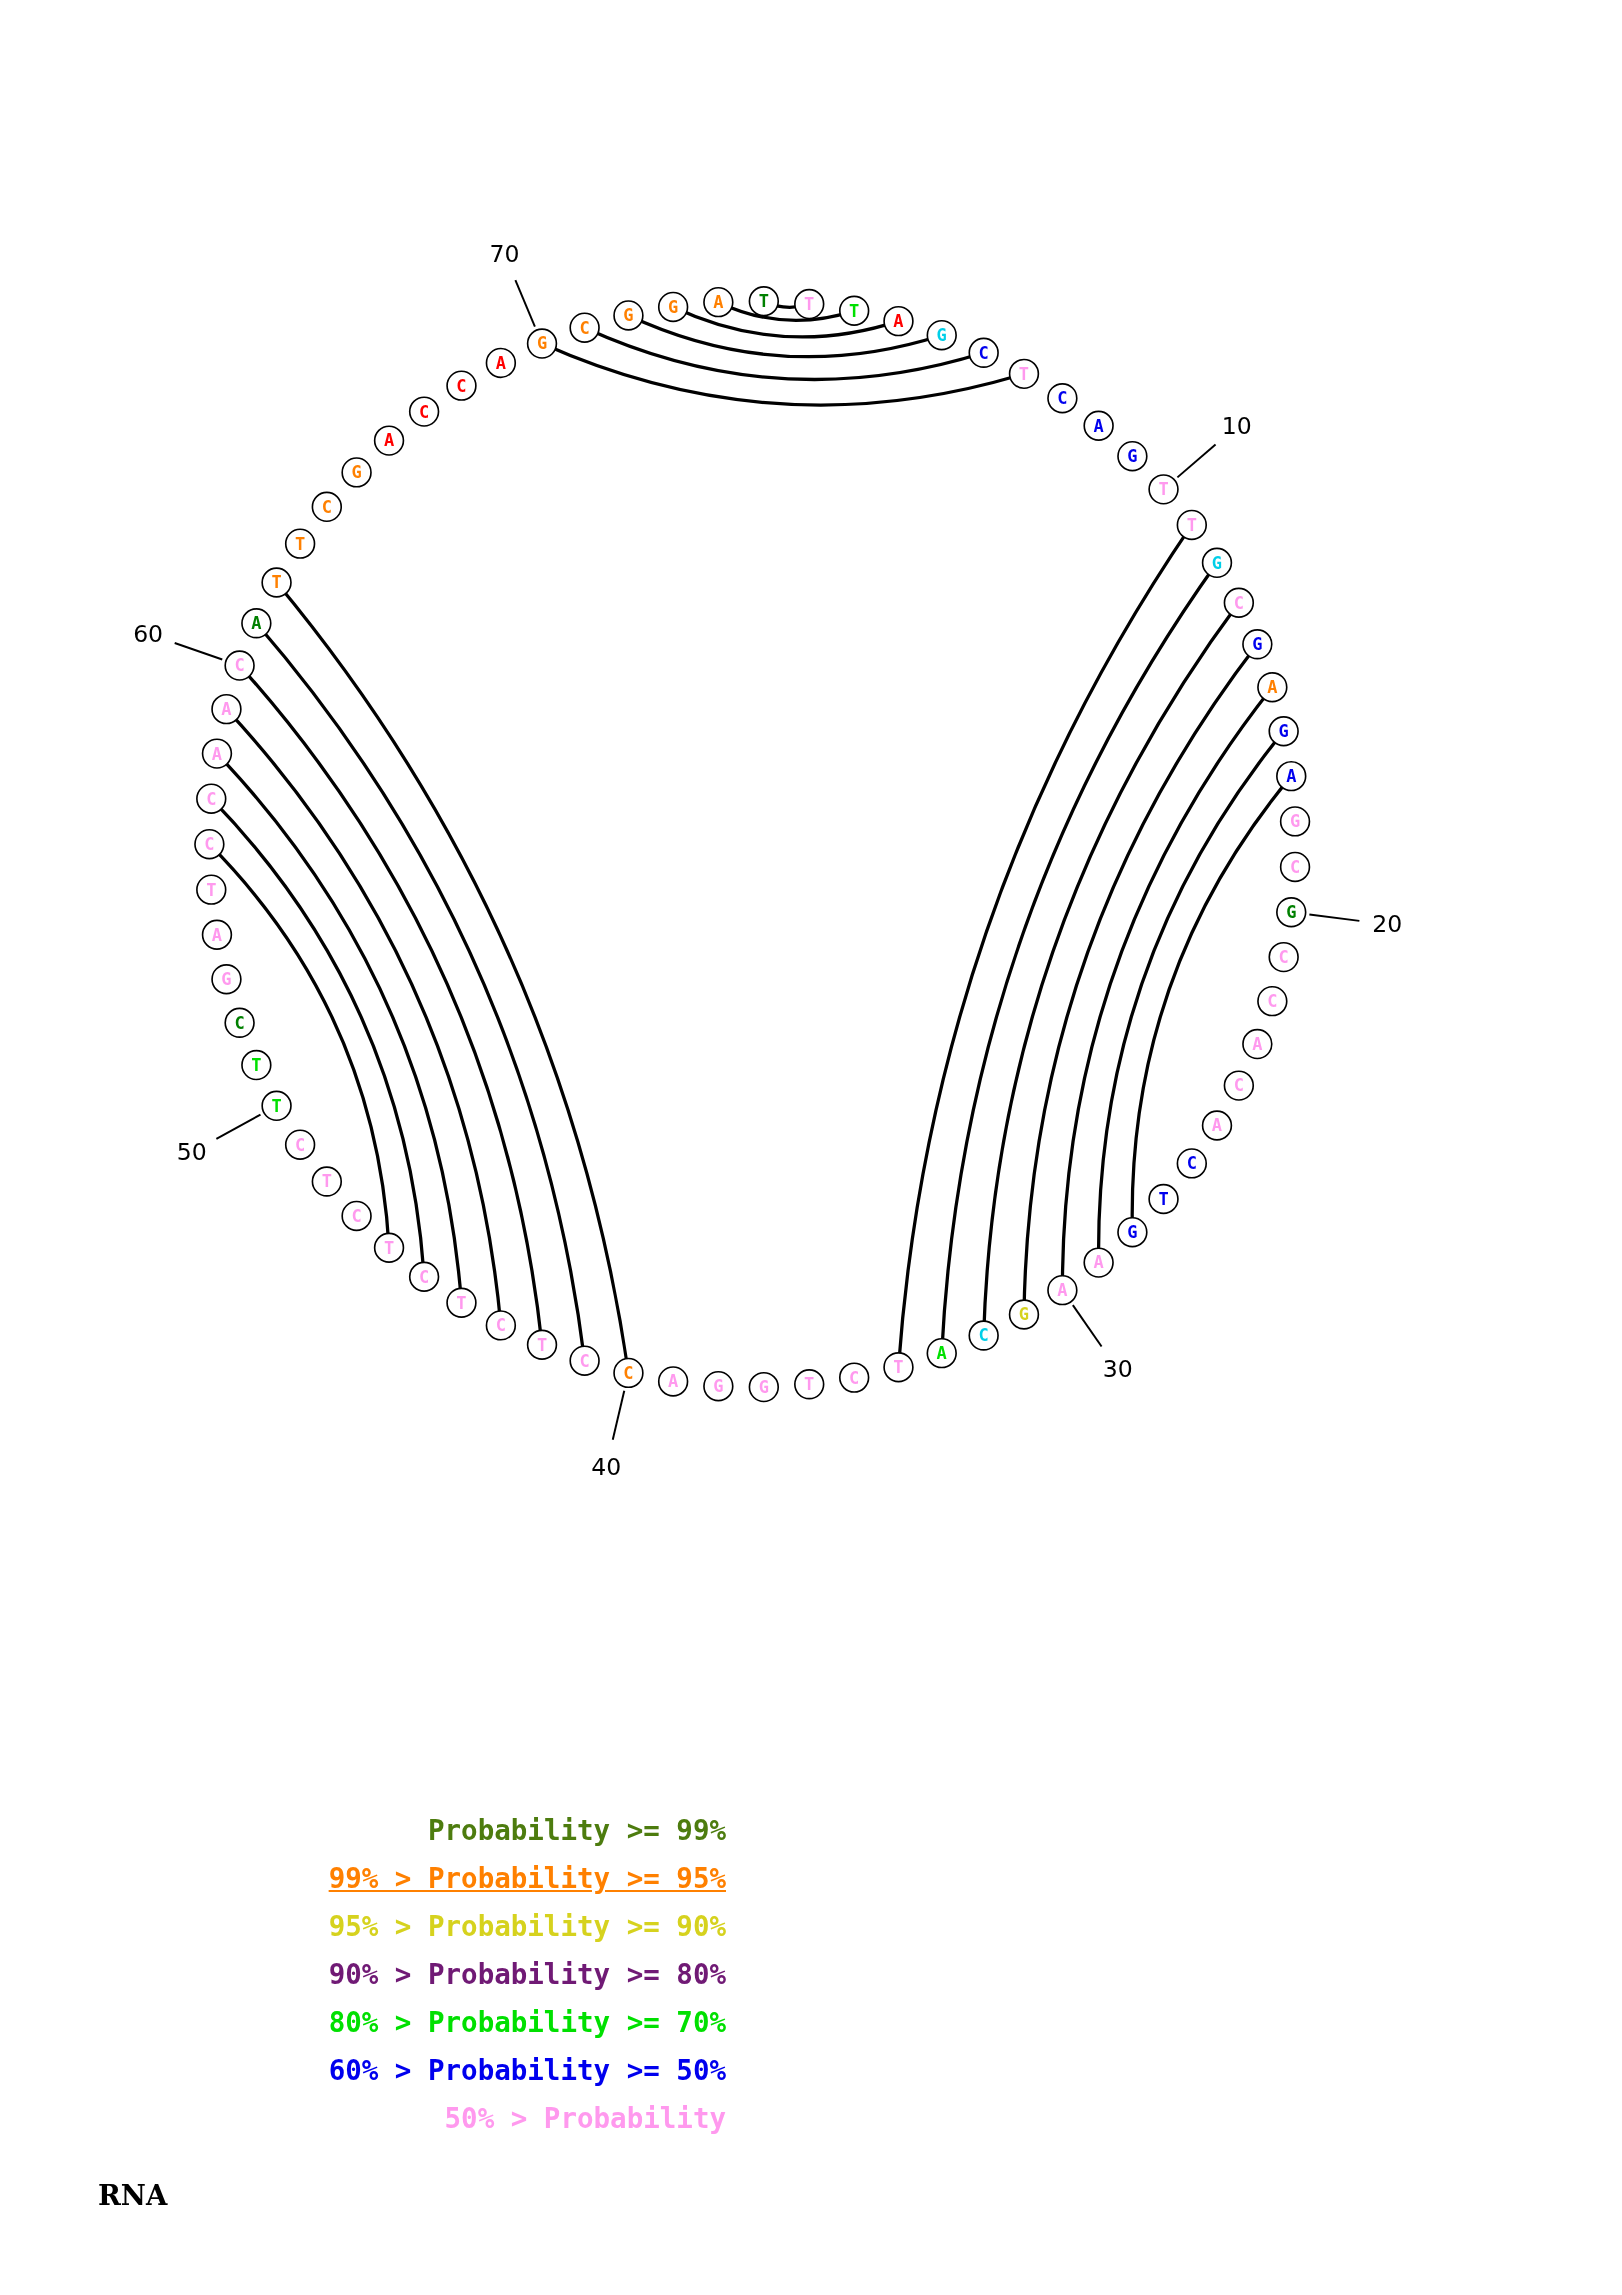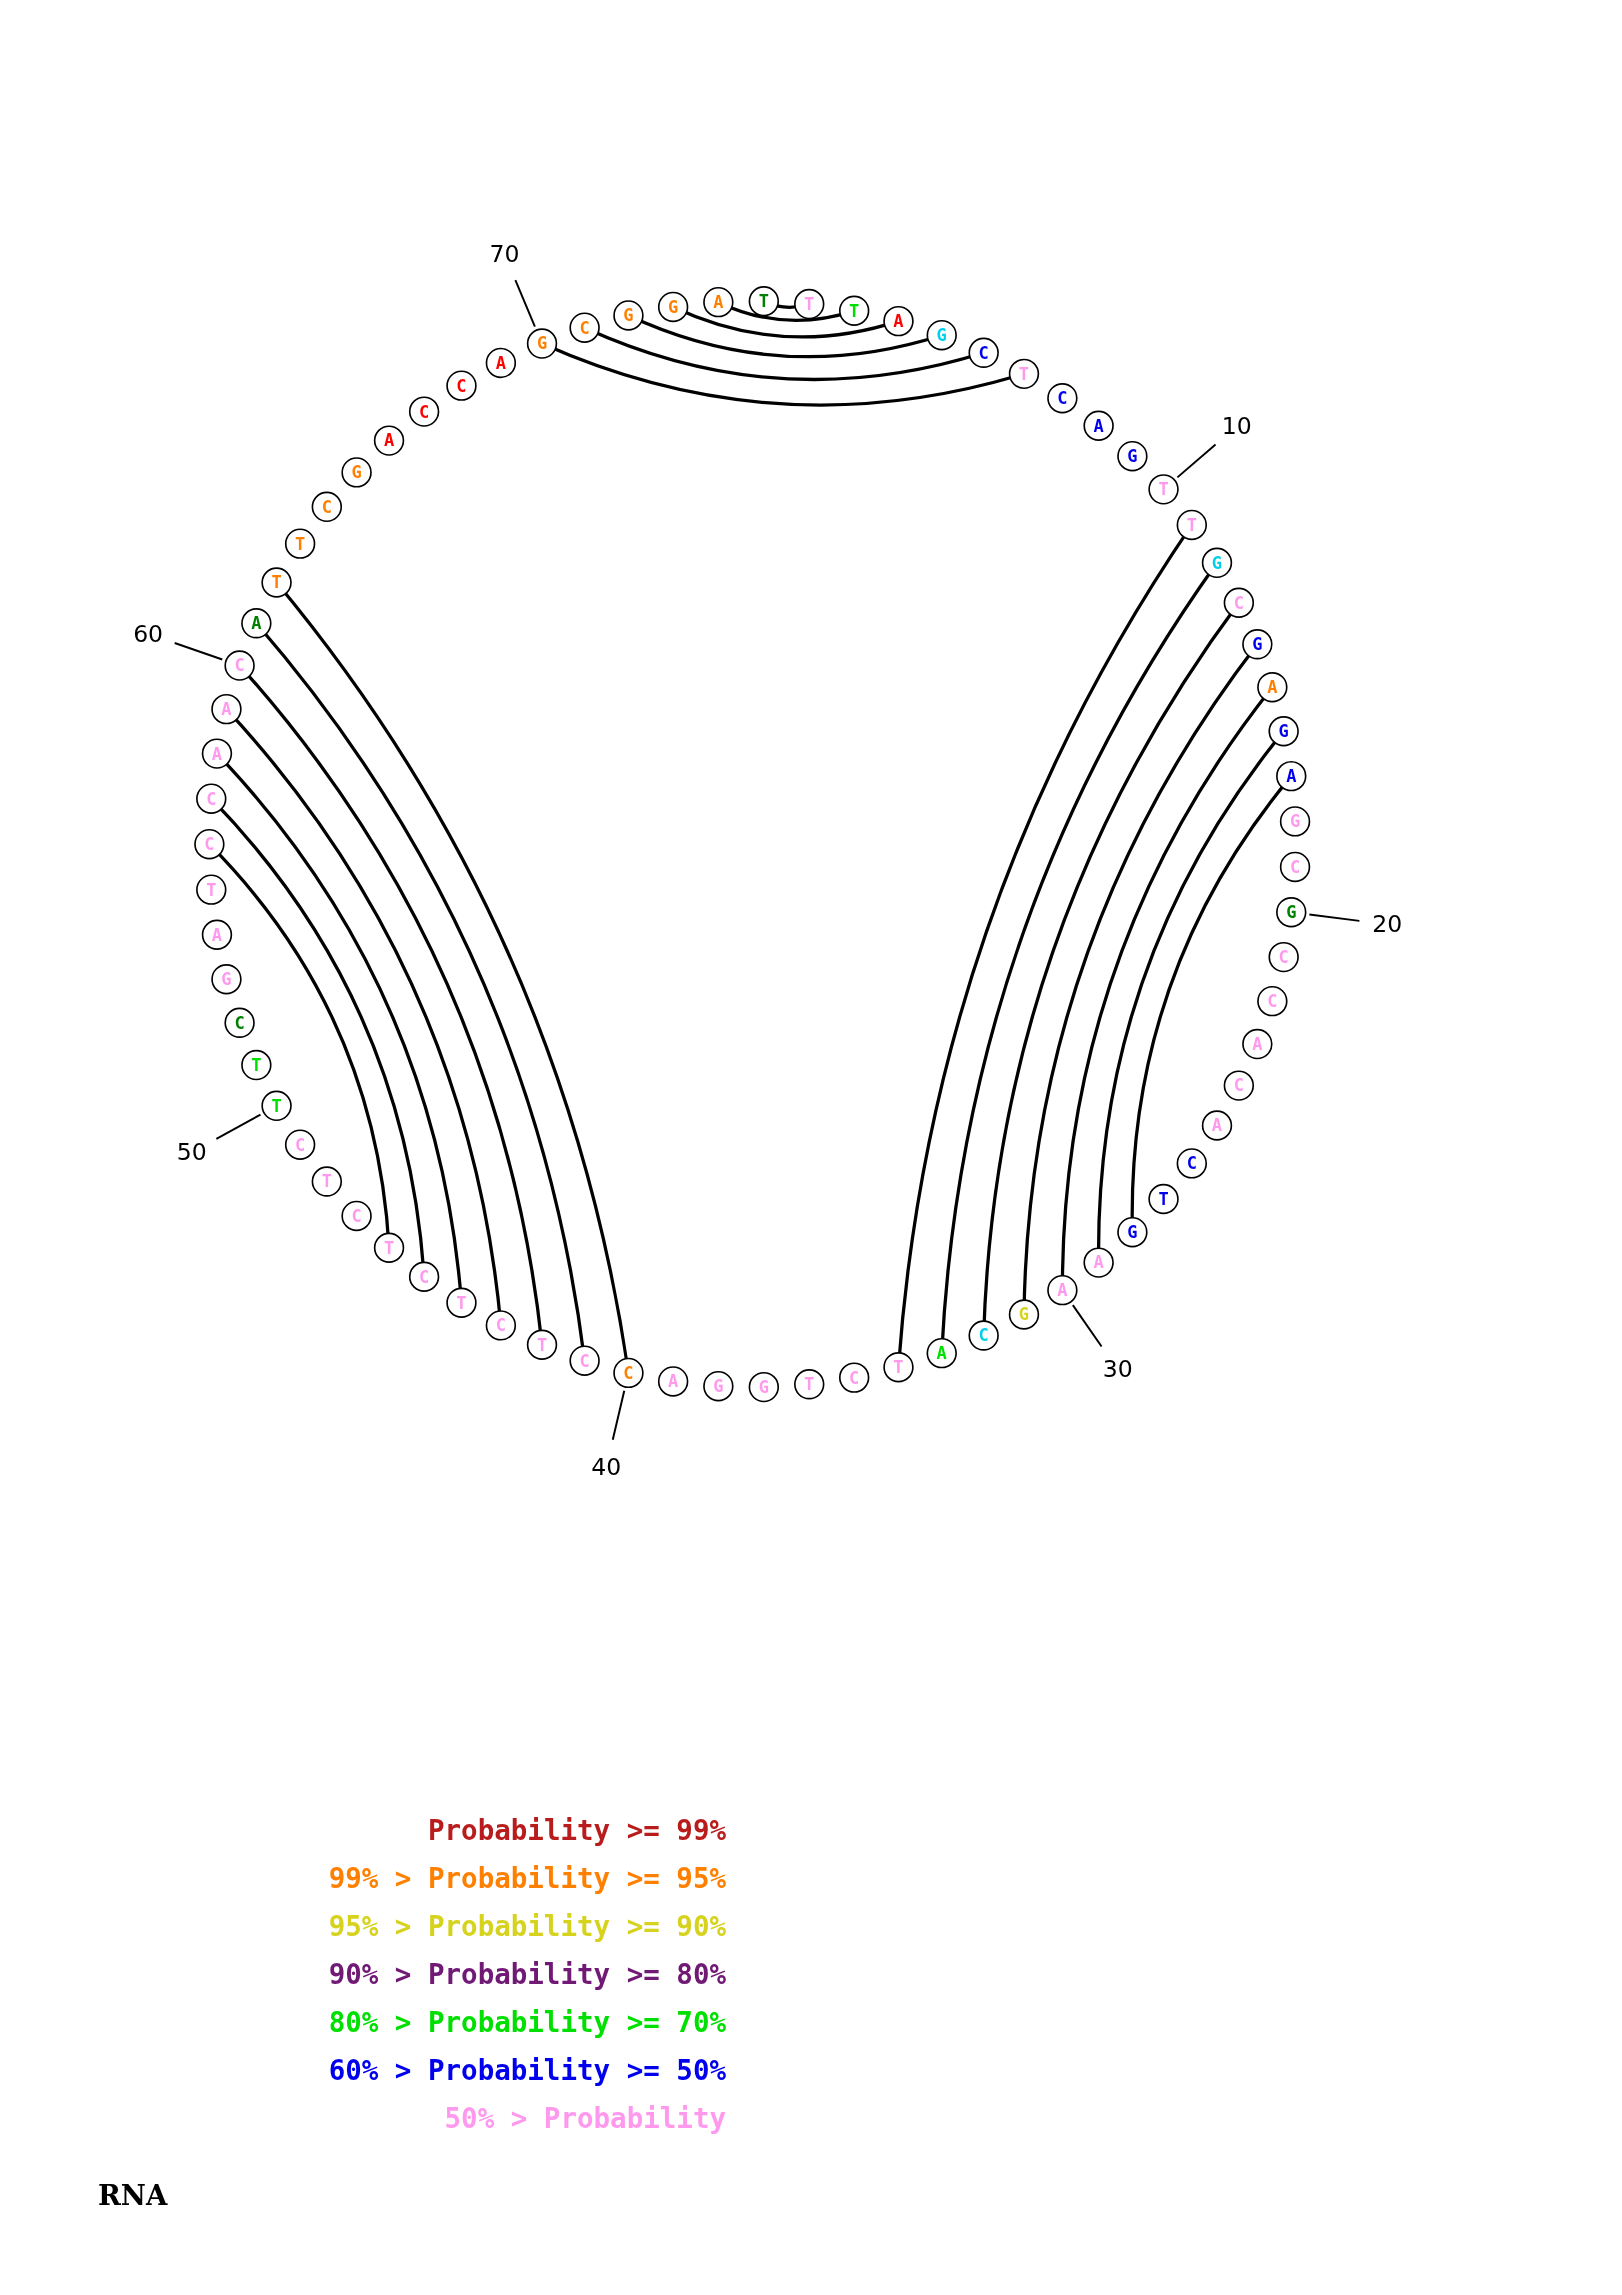--- a/index.html
+++ b/index.html
@@ -247,22 +247,22 @@
         <text x="1708.2" y="2105.1" text-anchor="middle" font-family="&quot;DejaVu Sans&quot;, &quot;Liberation Sans&quot;, sans-serif" font-size="36" fill="#000000">30</text>
         <text x="926.7" y="2254.2" text-anchor="middle" font-family="&quot;DejaVu Sans&quot;, &quot;Liberation Sans&quot;, sans-serif" font-size="36" fill="#000000">40</text>
         <text x="293.0" y="1773.2" text-anchor="middle" font-family="&quot;DejaVu Sans&quot;, &quot;Liberation Sans&quot;, sans-serif" font-size="36" fill="#000000">50</text>
         <text x="226.4" y="980.4" text-anchor="middle" font-family="&quot;DejaVu Sans&quot;, &quot;Liberation Sans&quot;, sans-serif" font-size="36" fill="#000000">60</text>
         <text x="771.0" y="400.4" text-anchor="middle" font-family="&quot;DejaVu Sans&quot;, &quot;Liberation Sans&quot;, sans-serif" font-size="36" fill="#000000">70</text>
       </g>
   </svg>
 </div>
 
 <div class="legend">
-  <div class="legend-row"><span style="color: #b91c1c;">Probability &gt;= 99%</span></div>
-  <div class="legend-row"><span style="color: rgb(255, 128, 0);">99% &gt; Probability &gt;= 95%</span></div>
+  <div class="legend-row"><span style="color: #4d7c0f;">Probability &gt;= 99%</span></div>
+  <div class="legend-row"><span style="color: rgb(255, 128, 0); text-decoration: underline;">99% &gt; Probability &gt;= 95%</span></div>
   <div class="legend-row"><span style="color: rgb(214, 210, 30);">95% &gt; Probability &gt;= 90%</span></div>
   <div class="legend-row"><span style="color: #701a75;">90% &gt; Probability &gt;= 80%</span></div>
   <div class="legend-row"><span style="color: rgb(0, 224, 0); text-align: center;">80% &gt; Probability &gt;= 70%</span></div>
   <div class="legend-row"><span style="color: rgb(0, 0, 238);">60% &gt; Probability &gt;= 50%</span></div>
   <div class="legend-row"><span style="color: rgb(255, 153, 238);">50% &gt; Probability</span></div>
 </div>
 
 <div class="rna-label">RNA</div>
 
 

